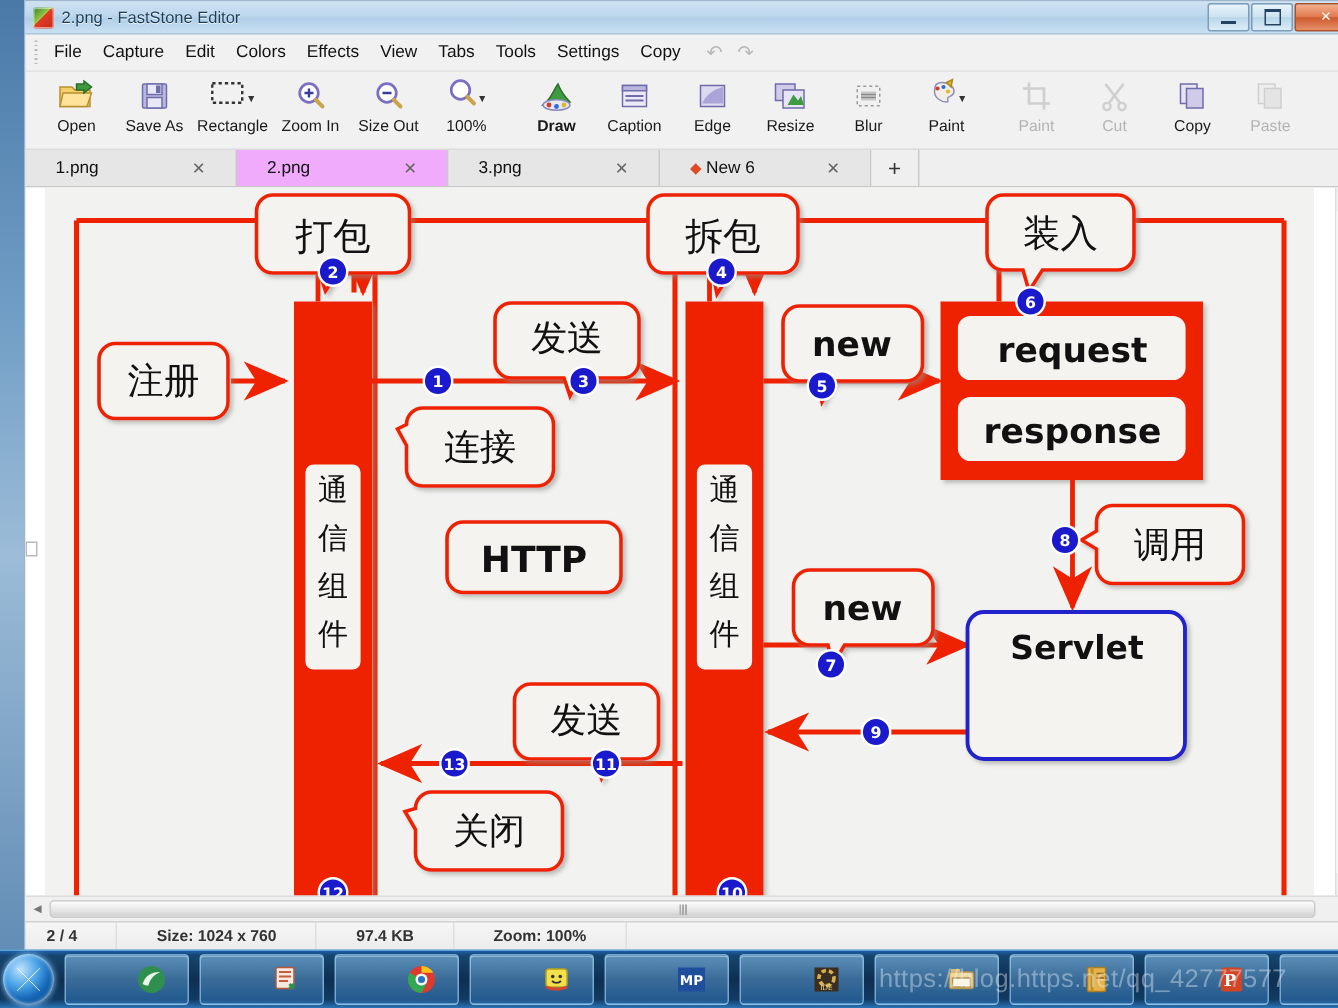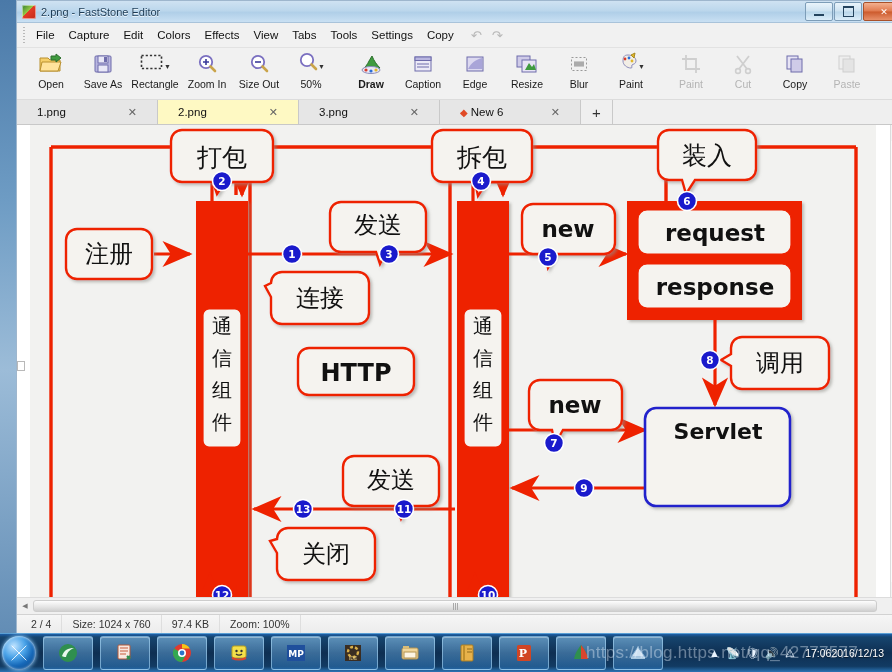--- a/index.html
+++ b/index.html
@@ -96,21 +96,21 @@
   .tabbar{
     flex:0 0 24px;display:flex;align-items:stretch;
     background:#efefef;border-bottom:1px solid #c8c8c8;
   }
   .tab{
     display:flex;align-items:center;gap:6px;
     padding:0 20px;border-right:1px solid #c9c9c9;
     font-size:11.5px;color:#111;background:#e6e6e6;
     min-width:100px;justify-content:space-between;
   }
-  .tab.active{background:#fef9c3;}
+  .tab.active{background:#f0abfc;}
   .tab .tclose{color:#666;font-size:11px;}
   .tab .dot{color:#e04a26;font-size:10px;margin-right:-2px;}
   .tab.newtab{min-width:0;padding:0 11px;font-size:15px;color:#333;background:#efefef;}
 
   
   .canvas-area{flex:1 1 auto;position:relative;background:#ffffff;overflow:hidden;}
   .vscroll{
     position:absolute;right:0;top:0;width:16px;bottom:16px;
     background:#f4f4f4;border-left:1px solid #dcdcdc;
   }
@@ -154,21 +154,21 @@
     background:#f2f2f0;
   }
   .diagram svg{display:block;}
 
   
   .statusbar{
     flex:0 0 18px;display:flex;align-items:center;
     background:linear-gradient(180deg,#f6f6f6,#ececec);
     border-top:1px solid #d2d2d2;font-size:10.5px;color:#333;
   }
-  .sb-cell{padding:0 10px;border-right:1px solid #dedede;height:100%;display:flex;align-items:center;white-space:nowrap;}
+  .sb-cell{padding:0 26px;border-right:1px solid #dedede;height:100%;display:flex;align-items:center;white-space:nowrap;font-weight:bold;}
   .sb-cell:first-child{padding-left:14px;}
   .sb-spacer{flex:1 1 auto;border-right:1px solid #dedede;height:100%;}
   .sb-reg{padding:0 10px;height:100%;display:flex;align-items:center;white-space:nowrap;}
 
   
   .taskbar{
     position:absolute;left:0;bottom:0;width:892px;height:38px;
     background:linear-gradient(180deg,#1d5fa8 0%,#16456f 8%,#0e2f52 50%,#123b63 85%,#2a74b5 100%);
     border-top:1px solid #5a9fd4;
     display:flex;align-items:center;
@@ -185,20 +185,21 @@
       linear-gradient(135deg,transparent 48%,#fff 48%,#fff 52%,transparent 52%),
       linear-gradient(45deg,transparent 48%,#fff 48%,#fff 52%,transparent 52%);
     opacity:.85;border-radius:2px;
   }
   .tbtn{
     width:48px;height:32px;margin-left:7px;border-radius:3px;flex:0 0 auto;
     background:linear-gradient(180deg,rgba(150,205,245,.55),rgba(40,110,175,.55));
     border:1px solid rgba(180,225,255,.55);
     display:flex;align-items:center;justify-content:center;
     box-shadow:inset 0 1px 0 rgba(255,255,255,.35);
+    padding-left:33px;
   }
   .tray{
     margin-left:auto;display:flex;align-items:center;gap:6px;
     padding-right:8px;color:#eaf4ff;font-size:10px;
   }
   .tray .ti{font-size:11px;}
   .clock{display:flex;flex-direction:row;align-items:center;line-height:1.15;font-size:10.5px;color:#fff;
     text-shadow:0 1px 1px rgba(0,0,0,.6);padding-left:4px;}
   .watermark{
     position:absolute;left:0;right:0;bottom:0;height:38px;
@@ -311,21 +312,21 @@
       <div class="tb">
         <div class="ic caret-wrap">
           <span>
             <svg width="22" height="22" viewBox="0 0 22 22">
               <circle cx="10" cy="9" r="6.2" fill="#fff" stroke="#7a6fc0" stroke-width="1.8"></circle>
               <path d="M14.5 13.5l4.5 4.5" stroke="#caa44a" stroke-width="2.6" stroke-linecap="round"></path>
             </svg>
           </span>
           <span class="caret">▼</span>
         </div>
-        <div class="lb">50%</div>
+        <div class="lb">100%</div>
       </div>
 
       <div class="tb-sep"></div>
 
       <div class="tb bold">
         <div class="ic">
           <svg width="24" height="22" viewBox="0 0 24 22">
             <path d="M3 17c5-3 7-10 10-14 2 5 5 9 8 12-6 2-12 3-18 2z" fill="#3f9b3f" stroke="#2c6e2c"></path>
             <ellipse cx="12" cy="17" rx="9" ry="3.5" fill="#e8e8f5" stroke="#8d8dbb"></ellipse>
             <circle cx="7" cy="17" r="1.6" fill="#d73a2a"></circle>

